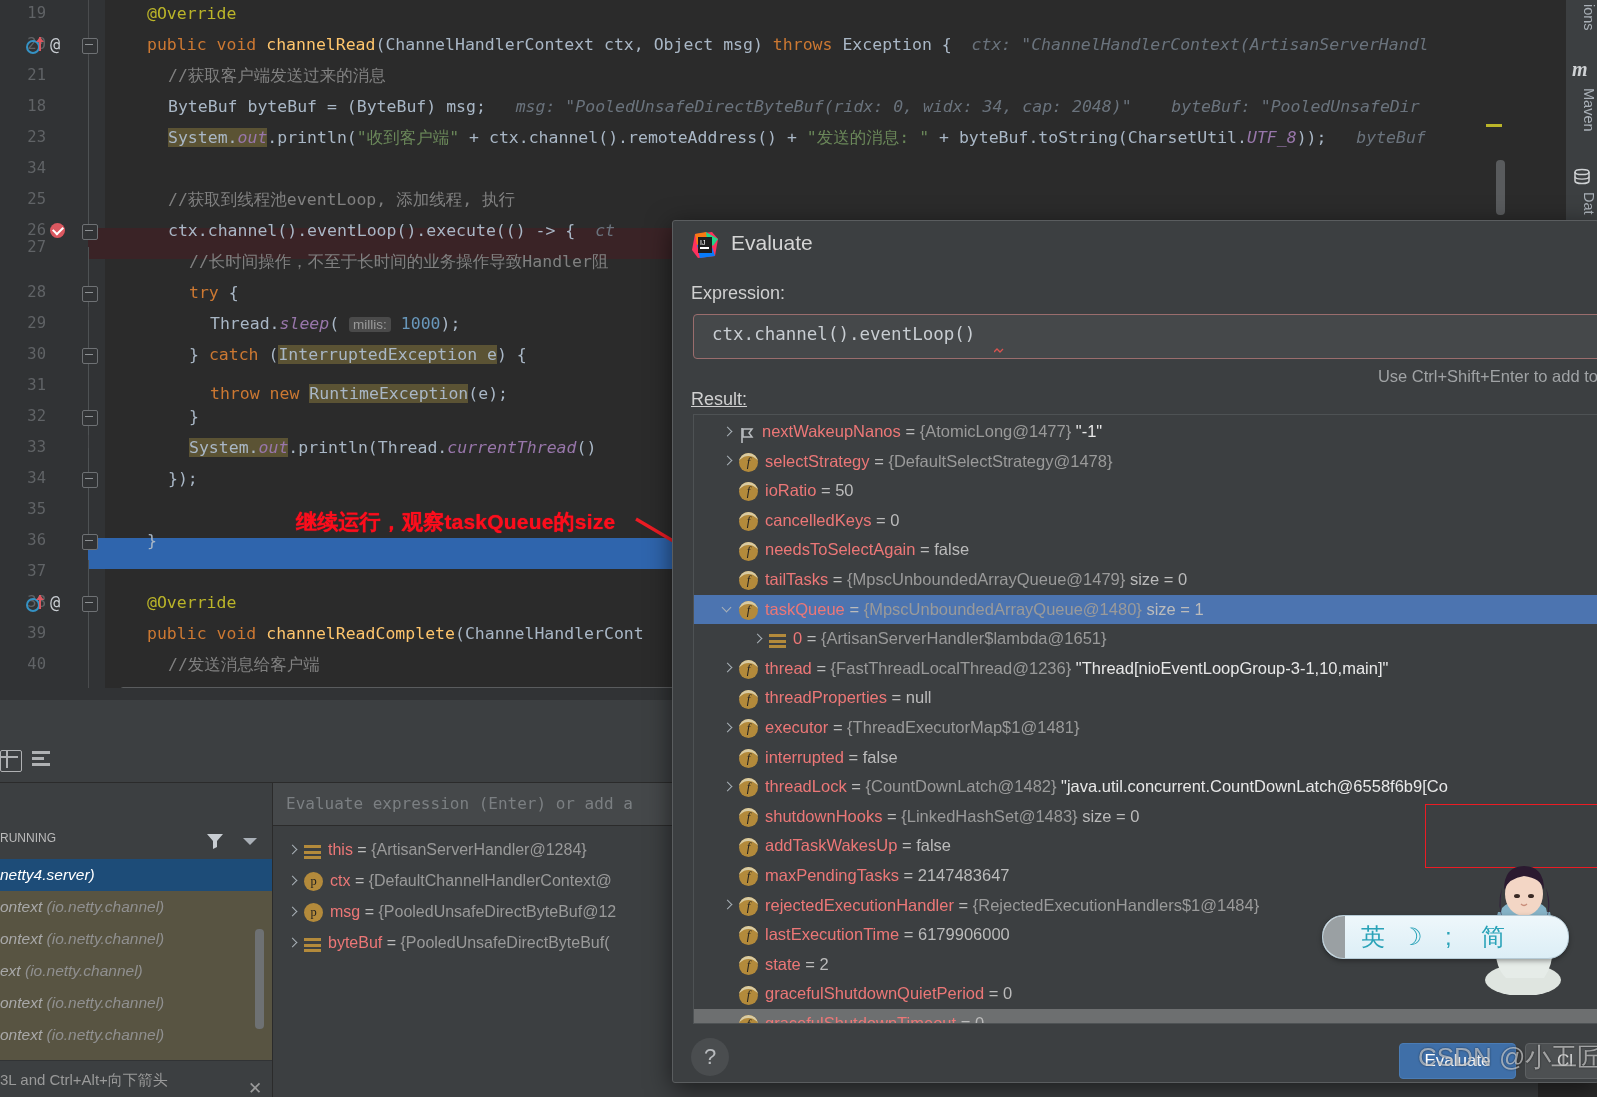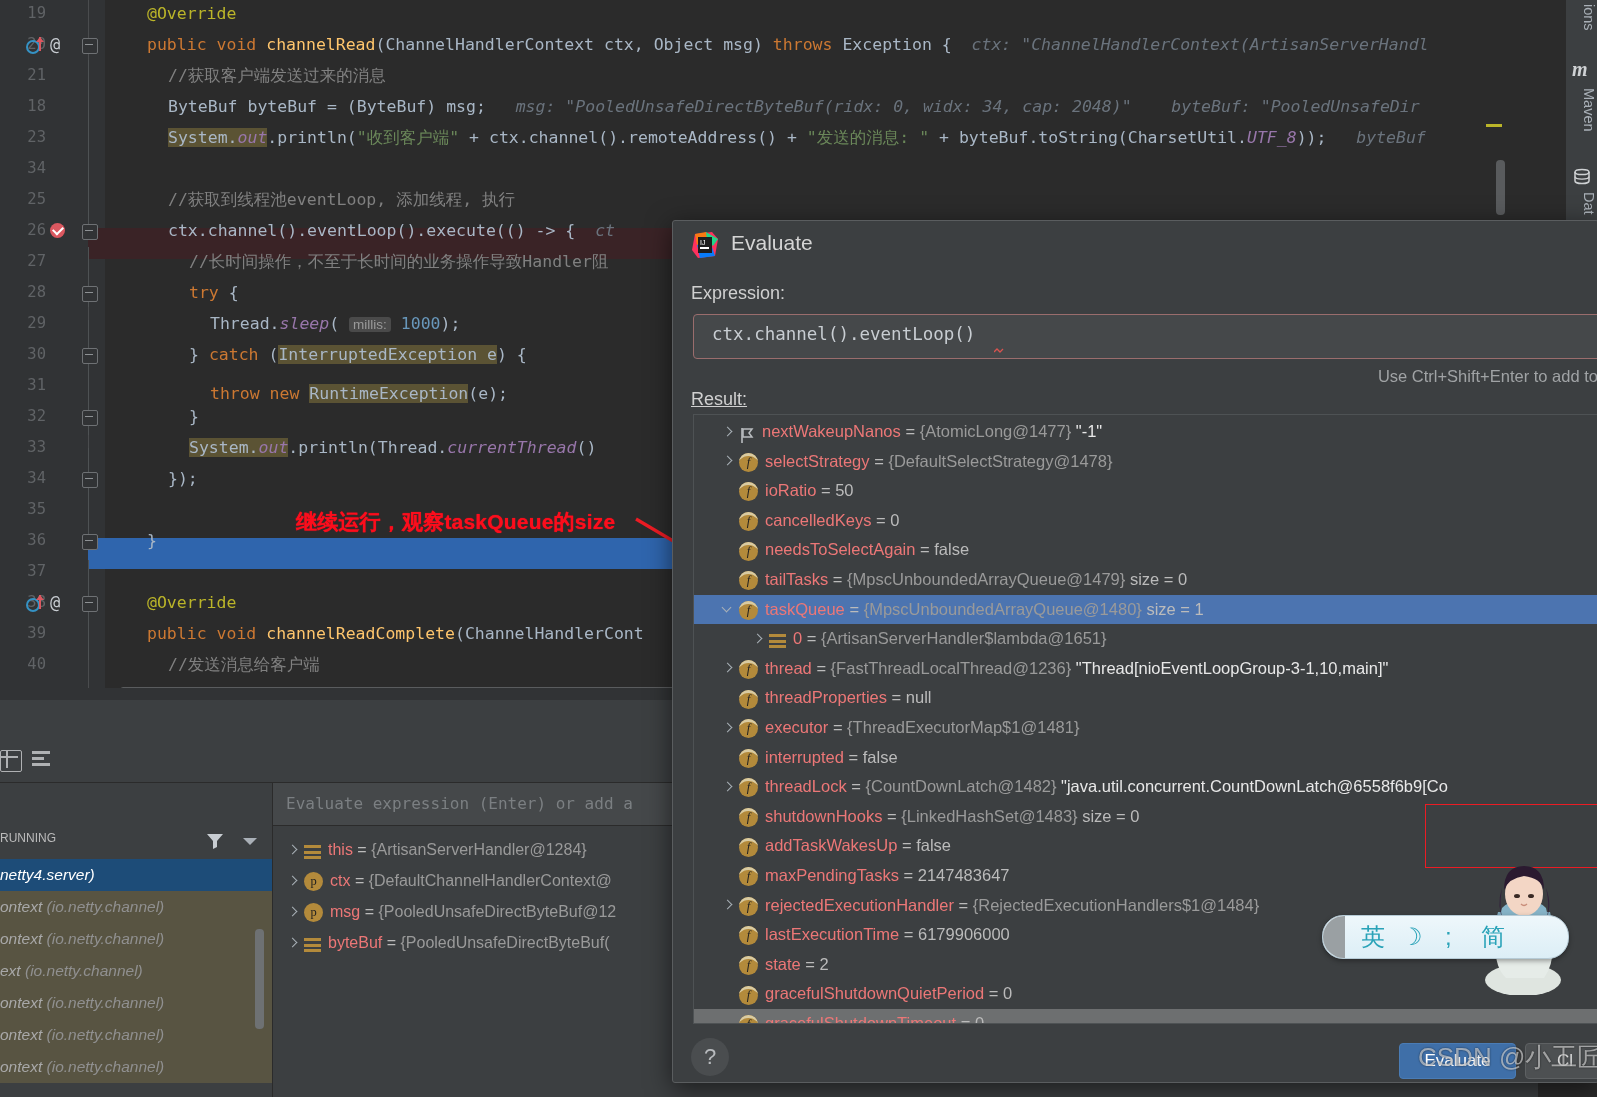--- a/index.html
+++ b/index.html
@@ -331,21 +331,21 @@
     </div>
   <div id="gutter-marks">
       <div class="lnum" style="top: -2px;">19</div>
       <div class="lnum" style="top: 29px;">20</div>
       <div class="lnum" style="top: 60px;">21</div>
       <div class="lnum" style="top: 91px;">18</div>
       <div class="lnum" style="top: 122px;">23</div>
       <div class="lnum" style="top: 153px;">34</div>
       <div class="lnum" style="top: 184px;">25</div>
       <div class="lnum" style="top: 215px;">26</div>
-      <div class="lnum" style="top: 246px;">27</div>
+      <div class="lnum" style="top: 232px;">27</div>
       <div class="lnum" style="top: 277px;">28</div>
       <div class="lnum" style="top: 308px;">29</div>
       <div class="lnum" style="top: 339px;">30</div>
       <div class="lnum" style="top: 370px;">31</div>
       <div class="lnum" style="top: 401px;">32</div>
       <div class="lnum" style="top: 432px;">33</div>
       <div class="lnum" style="top: 463px;">34</div>
       <div class="lnum" style="top: 494px;">35</div>
       <div class="lnum" style="top: 525px;">36</div>
       <div class="lnum" style="top: 556px;">37</div>
@@ -431,20 +431,24 @@
         <div class="frame-row sel" style="top: 76px;"><span>netty4.server) </span></div>
         <div class="frame-row dim" style="top: 108px;"><span>ontext </span><span class="pkg">(io.netty.channel)</span></div>
         <div class="frame-row dim" style="top: 140px;"><span>ontext </span><span class="pkg">(io.netty.channel)</span></div>
         <div class="frame-row dim" style="top: 172px;"><span>ext </span><span class="pkg">(io.netty.channel)</span></div>
         <div class="frame-row dim" style="top: 204px;"><span>ontext </span><span class="pkg">(io.netty.channel)</span></div>
         <div class="frame-row dim" style="top: 236px;"><span>ontext </span><span class="pkg">(io.netty.channel)</span></div>
         <div class="frame-row dim" style="top: 268px;"><span>ontext </span><span class="pkg">(io.netty.channel)</span></div>
       </div>
     <div id="frames-scroll"></div>
   </div>
+  <div id="frames-footer">
+    <span>3L and Ctrl+Alt+向下箭头</span>
+    <span id="frames-footer-close">✕</span>
+  </div>
 
   <div id="vars-pane">
     <div id="vars-eval-field">
       <div id="vars-eval-placeholder">Evaluate expression (Enter) or add a</div>
     </div>
     <div id="vars-rows">
         <div class="varrow" style="top: 51px; padding-left: 14px;"><span class="tri"></span><span class="ico-list"><i></i><i></i><i></i></span><span class="vname">this</span><span class="veq"> = </span><span class="vval">{ArtisanServerHandler@1284}</span></div>
         <div class="varrow" style="top: 82px; padding-left: 14px;"><span class="tri"></span><span class="ico-p">p</span><span class="vname">ctx</span><span class="veq"> = </span><span class="vval">{DefaultChannelHandlerContext@</span></div>
         <div class="varrow" style="top: 113px; padding-left: 14px;"><span class="tri"></span><span class="ico-p">p</span><span class="vname">msg</span><span class="veq"> = </span><span class="vval">{PooledUnsafeDirectByteBuf@12</span></div>
         <div class="varrow" style="top: 144px; padding-left: 14px;"><span class="tri"></span><span class="ico-list"><i></i><i></i><i></i></span><span class="vname">byteBuf</span><span class="veq"> = </span><span class="vval">{PooledUnsafeDirectByteBuf(</span></div>

